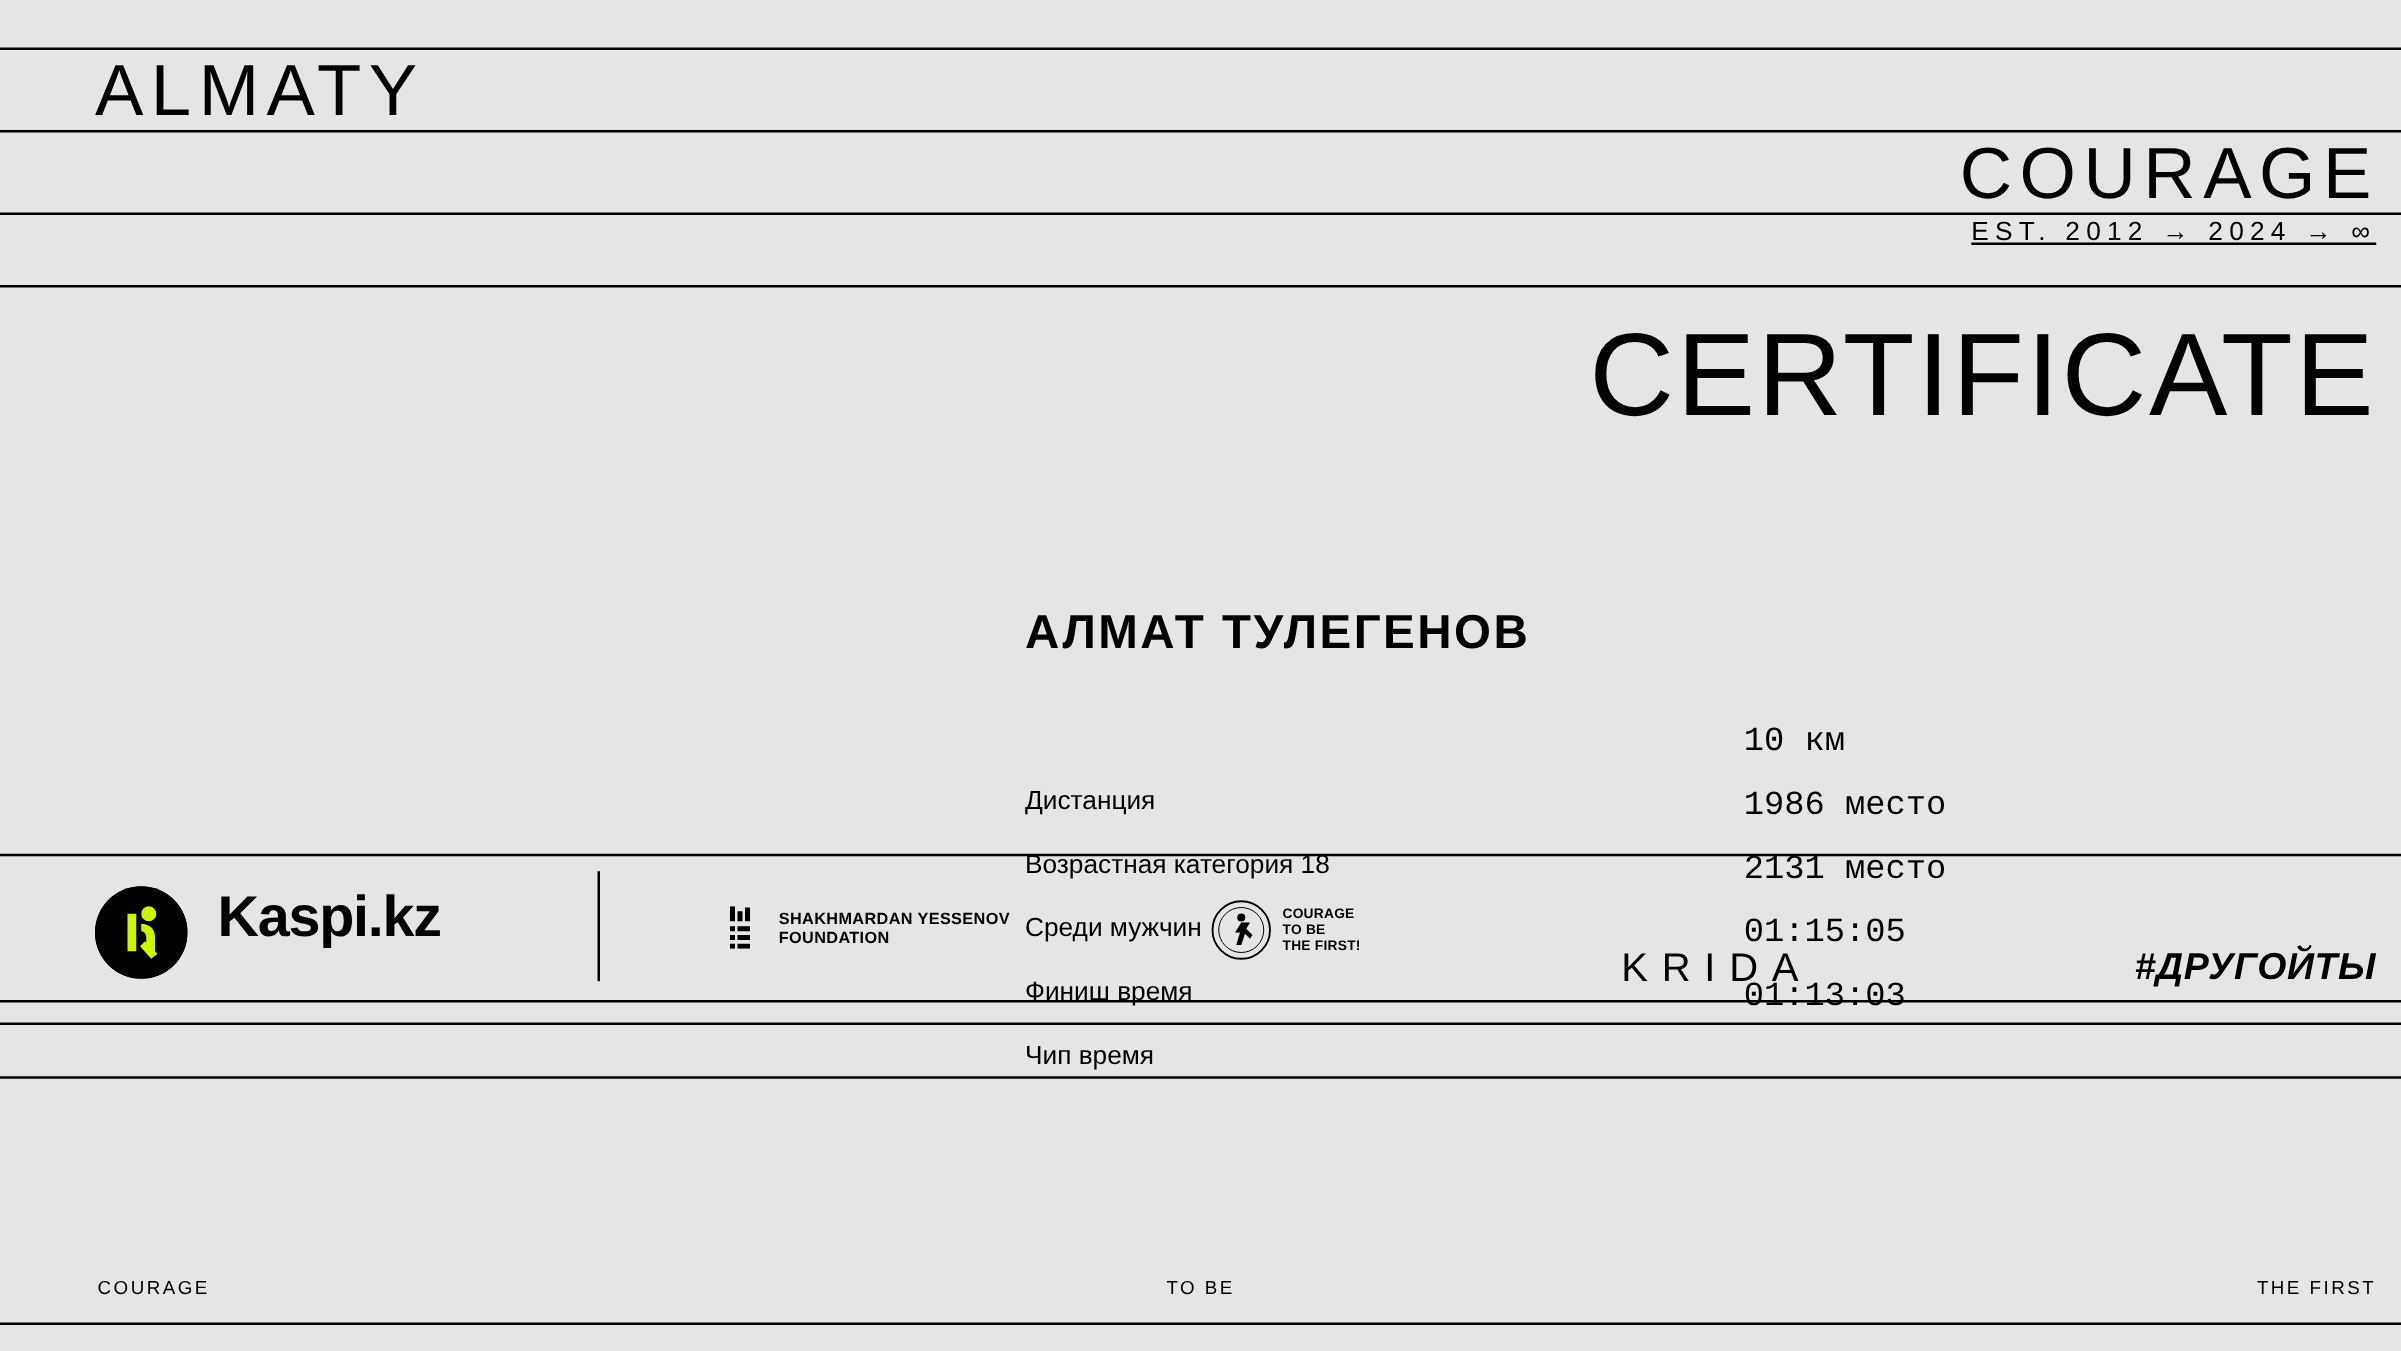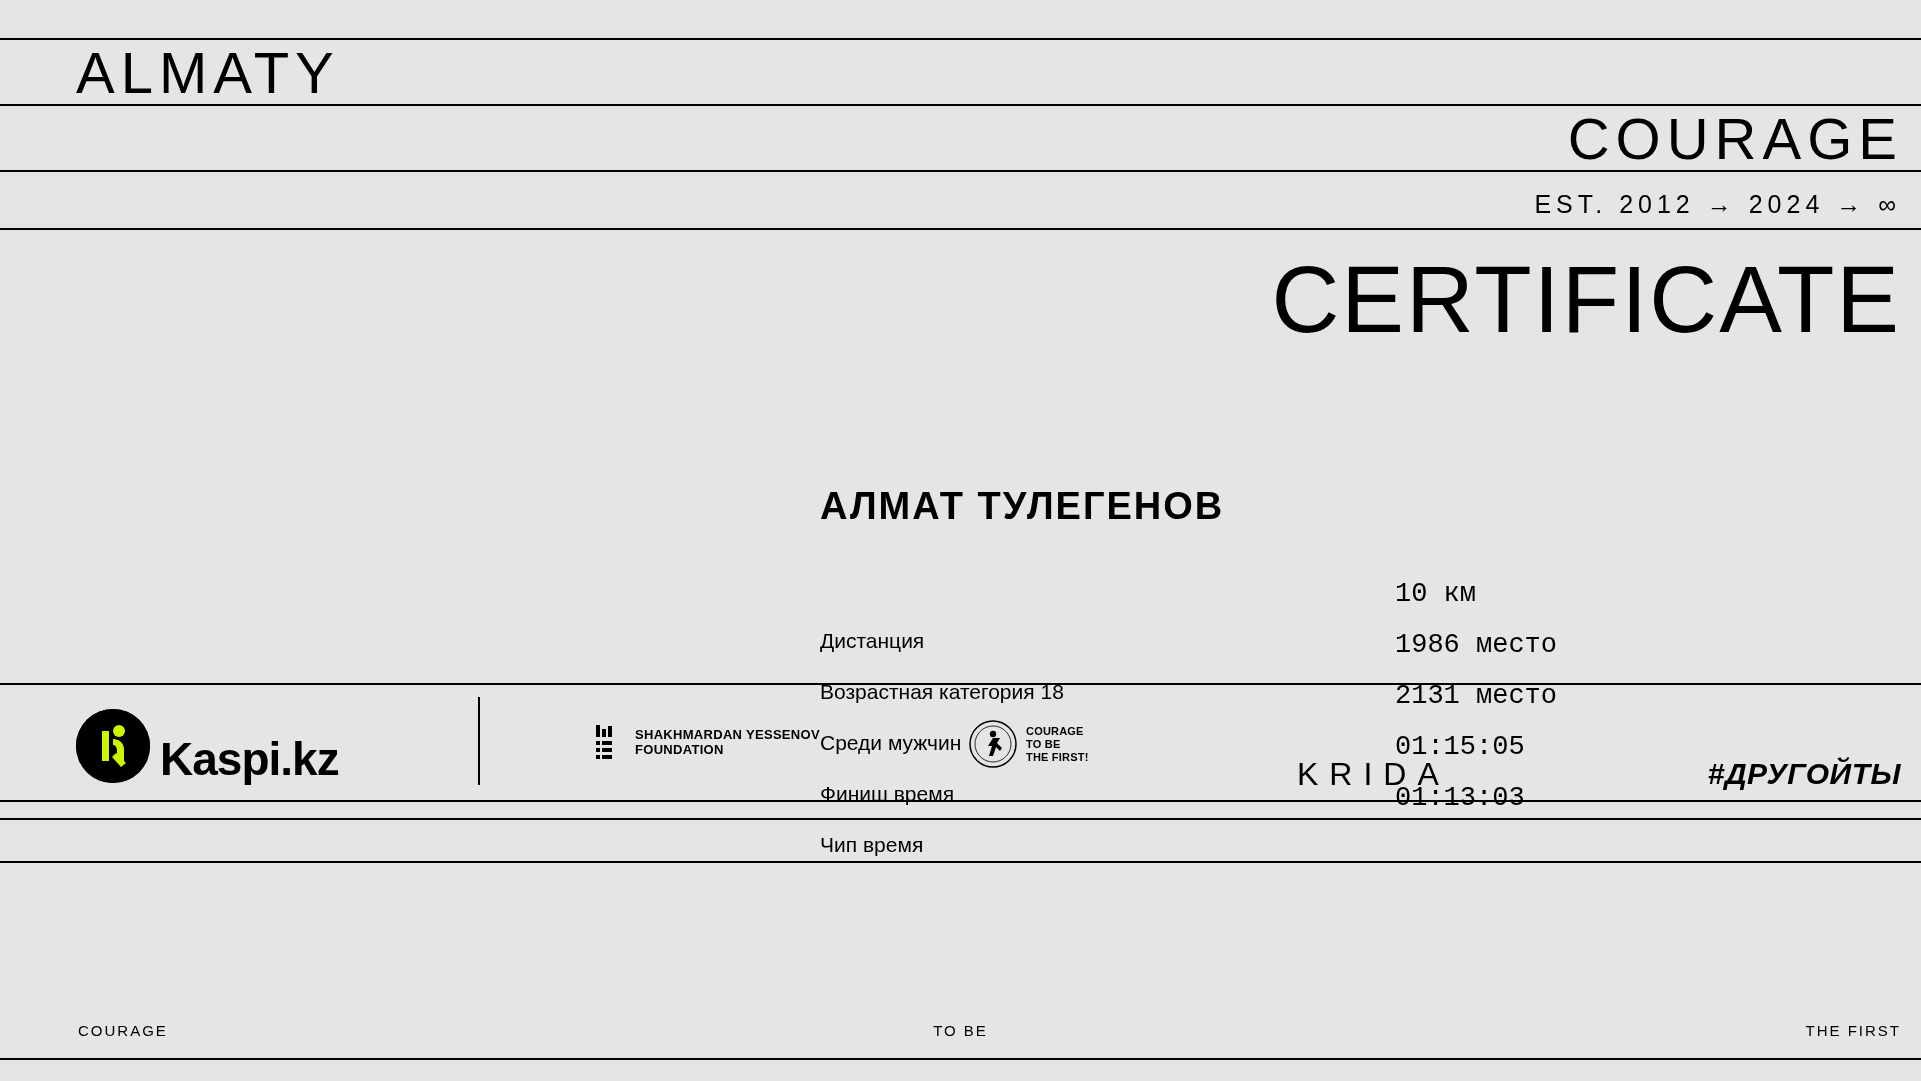--- a/index.html
+++ b/index.html
@@ -58,25 +58,26 @@
     font-size: 58px;
     line-height: 58px;
     letter-spacing: 6px;
     font-weight: 400;
     white-space: nowrap;
     text-align: right;
   }
   .est-line {
     position: absolute;
     right: 20px;
-    top: 191px;
-    font-size: 25px;
+    top: 173px;
+    font-size: 21px;
     line-height: 26px;
     letter-spacing: 5px;
     white-space: nowrap;
+    text-decoration: underline;
   }
 
   
   .cert-title {
     position: absolute;
     right: 20px;
     top: 250px;
     font-size: 94px;
     line-height: 100px;
     letter-spacing: 2px;
@@ -129,22 +130,22 @@
     top: 683px;
     width: 1921px;
     height: 117px;
   }
 
   .kaspi {
     position: absolute;
     left: 76px;
     top: 26px;
     display: flex;
-    align-items: flex-end;
-    gap: 10px;
+    align-items: flex-start;
+    gap: 24px;
   }
   .kaspi-mark {
     width: 74px;
     height: 74px;
     border-radius: 50%;
     background: #000;
     position: relative;
   }
   .kaspi-mark .fig {
     position: absolute;
@@ -160,21 +161,21 @@
     position: absolute;
     left: 478px;
     top: 14px;
     width: 2px;
     height: 88px;
     background: #000;
   }
 
   .yessenov {
     position: absolute;
-    left: 595px;
+    left: 583px;
     top: 42px;
     display: flex;
     align-items: center;
     gap: 12px;
   }
   .yessenov-text {
     font-size: 13px;
     line-height: 15px;
     font-weight: bold;
     letter-spacing: 0.3px;

